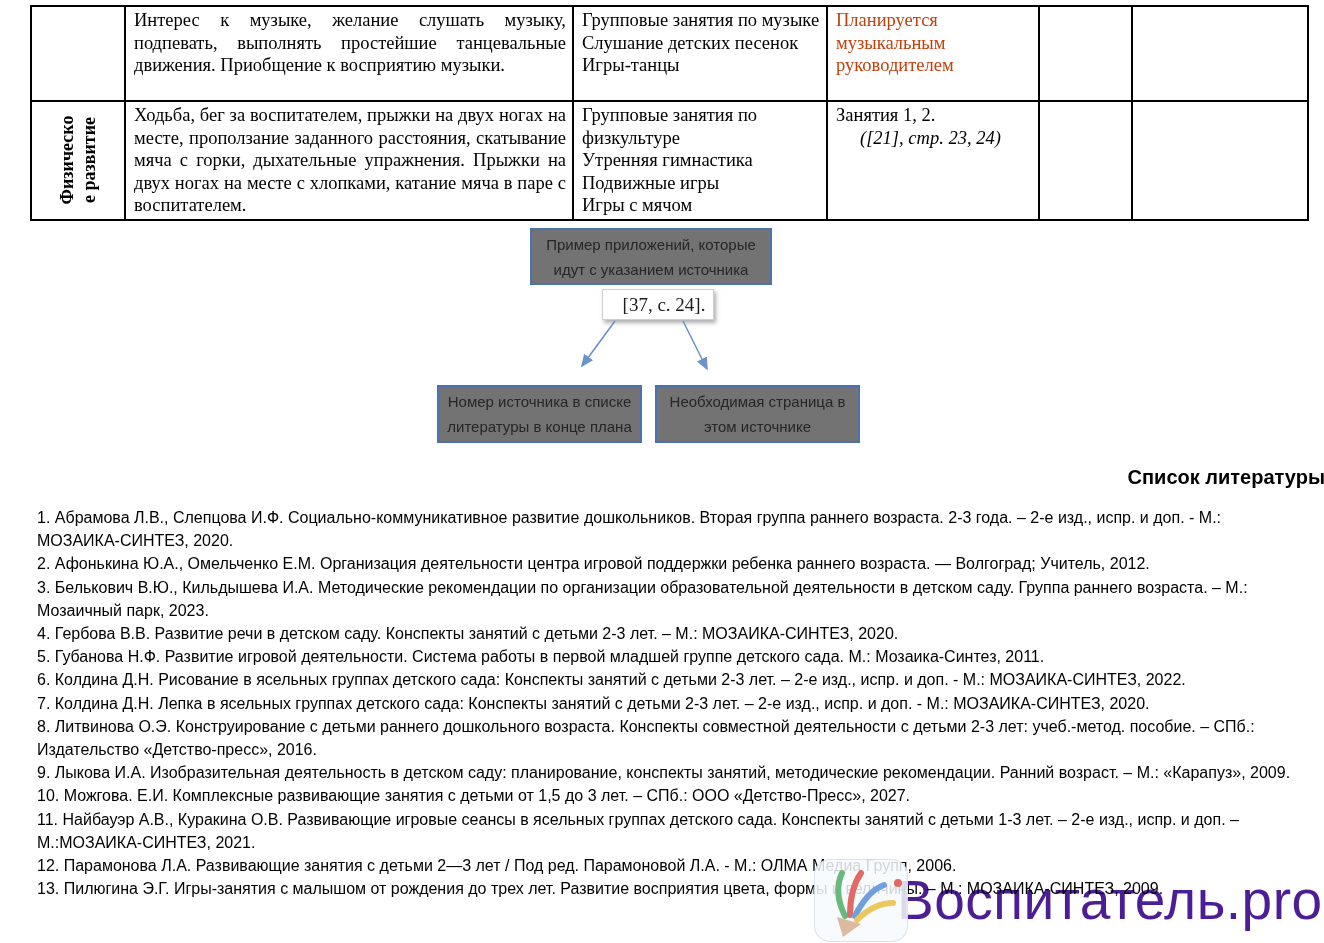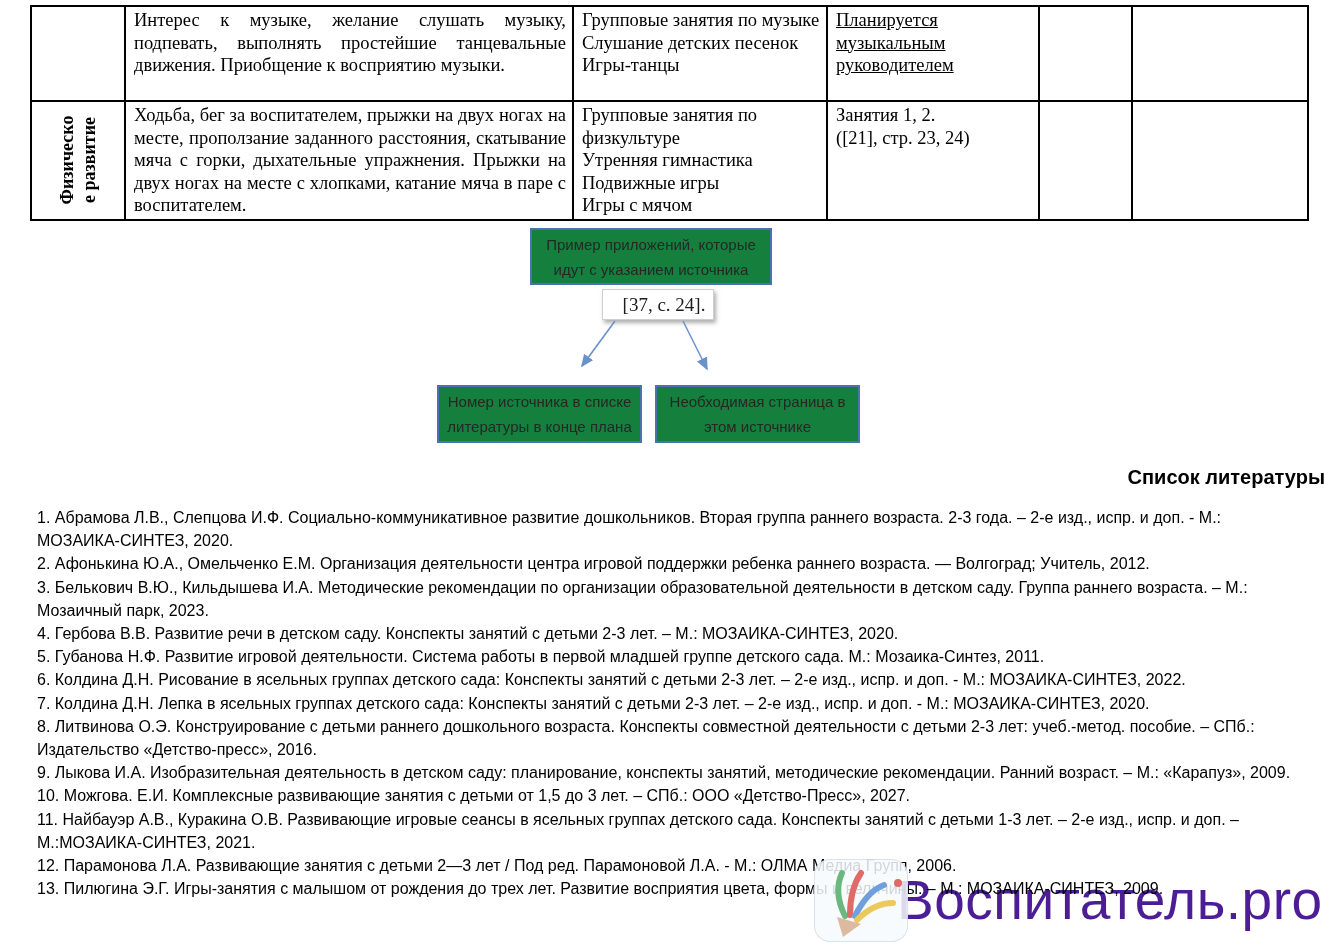--- a/index.html
+++ b/index.html
@@ -15,25 +15,25 @@
   td.c-desc{width:432px;text-align:justify;}
   td.c-forms{width:238px;margin-top:44px;}
   td.c-src{width:196px;}
   td.c-e1{width:77px;}
   td.c-e2{width:160px;}
   tr.r1 td{height:89px;}
   tr.r2 td{height:110px;}
   .vtext{position:absolute;left:50%;top:50%;width:120px;
          transform:translate(-50%,-50%) rotate(-90deg);
          text-align:center;font-weight:bold;font-size:18px;line-height:22px;white-space:nowrap;}
-  .red{color:#000000;text-decoration:underline;}
-  .ital{}
+  .red{color:#c2410c;}
+  .ital{font-style:italic;margin-left:24px;}
 
   
-  .dbox{position:absolute;background:#15803d;border:2px solid #4a72b0;
+  .dbox{position:absolute;background:#737373;border:2px solid #4a72b0;
         display:flex;align-items:center;justify-content:center;text-align:center;
         font-size:15px;line-height:25px;color:#262626;}
   #dbox-top{left:530px;top:228px;width:238px;height:53px;}
   #dbox-left{left:437px;top:385px;width:201px;height:54px;}
   #dbox-right{left:655px;top:385px;width:201px;height:54px;}
   .citation{position:absolute;left:602px;top:289px;width:98px;height:29px;
             background:#fff;border:1px solid #cfcfcf;box-shadow:2px 3px 4px rgba(110,110,110,.55);
             display:flex;align-items:center;justify-content:center;
             font-family:"Liberation Serif",serif;font-size:19px;color:#1c1c1c;padding-left:12px;}
   .arrows{position:absolute;left:555px;top:318px;}

